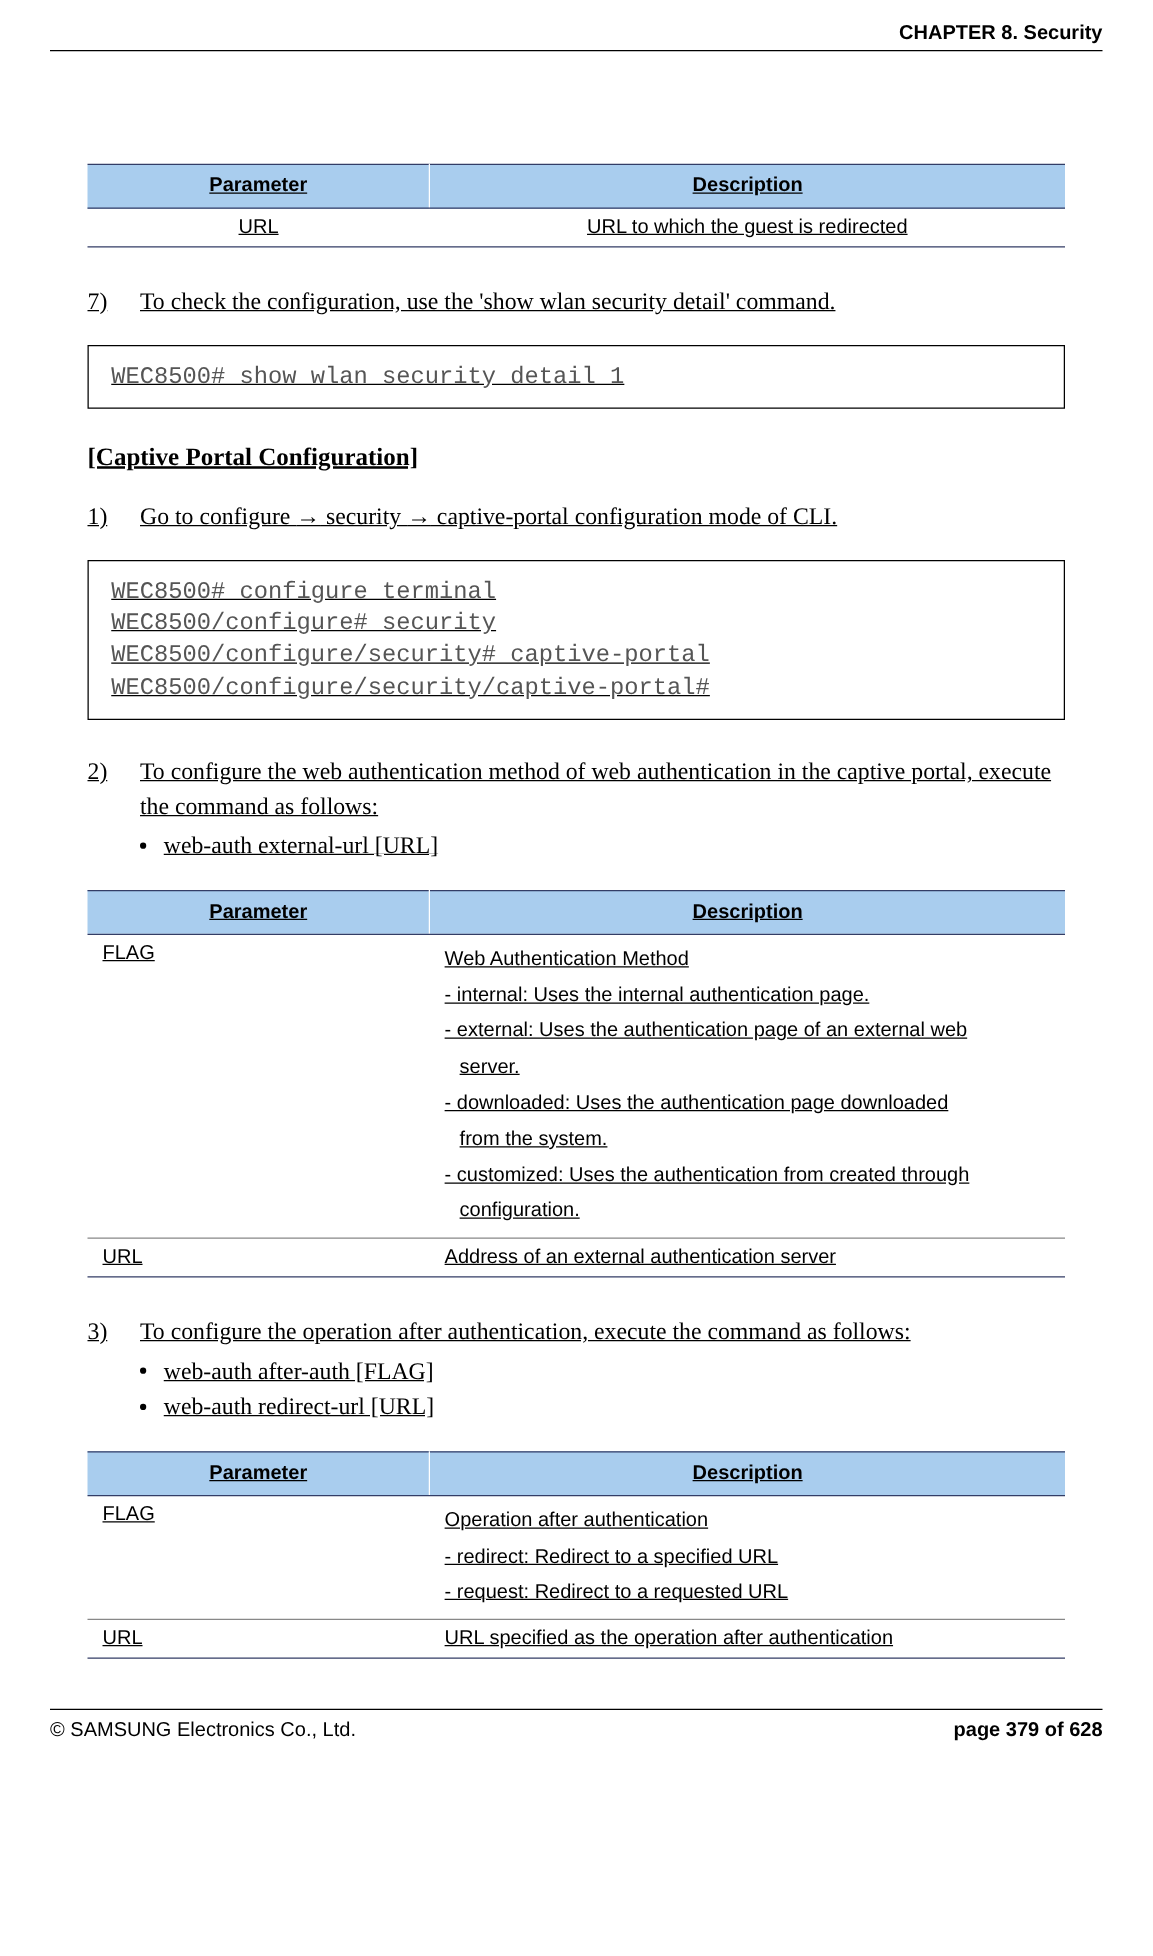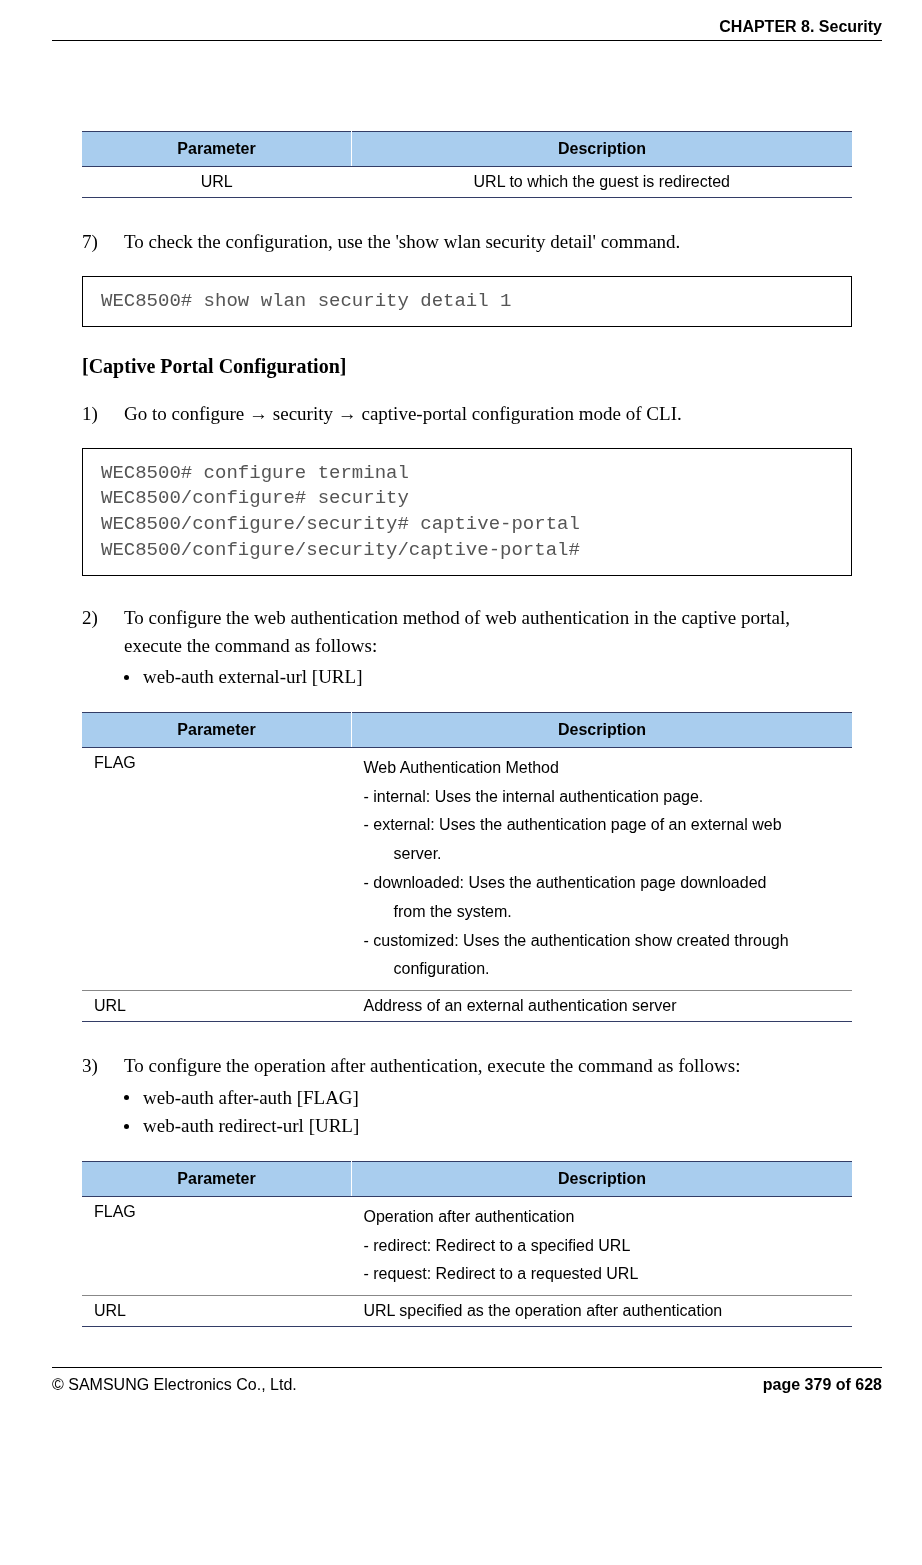--- a/index.html
+++ b/index.html
@@ -5,32 +5,33 @@
   * { box-sizing: border-box; }
   body {
     margin: 0;
     padding: 0;
     font-family: Arial, Helvetica, sans-serif;
     background: #fff;
     color: #000;
     width: 922px;
   }
   .page {
-    padding: 18px 40px 20px 52px;
+    padding: 18px 40px 20px 40px;
   }
   .top-header {
     text-align: right;
     font-weight: bold;
     font-size: 16px;
     padding-bottom: 4px;
     border-bottom: 1.5px solid #000;
     margin-bottom: 90px;
   }
   .content {
     padding: 0 30px;
+    text-decoration: underline;
   }
   table.param {
     width: 100%;
     border-collapse: collapse;
     margin-bottom: 30px;
   }
   table.param th {
     background: #a9cdee;
     color: #000;
     font-weight: bold;
@@ -51,21 +52,21 @@
   }
   table.param tr:last-child td {
     border-bottom: 1.5px solid #333d66;
   }
   table.param td:first-child {
     width: 35%;
   }
   table.param.centered td { text-align: center; }
   table.param.left td { text-align: left; }
   .desc-lines { line-height: 1.8; }
-  .ind { margin-left: 30px; }
+  .ind { margin-left: 12px; }
   ol.num {
     list-style: none;
     padding: 0;
     margin: 0;
   }
   ol.num > li {
     font-family: "Times New Roman", Times, serif;
     font-size: 19px;
     line-height: 1.45;
     margin-bottom: 20px;
@@ -183,21 +184,21 @@
       </tr>
       <tr>
         <td>FLAG</td>
         <td class="desc-lines">
           <span>Web Authentication Method</span><br>
           <span>- internal: Uses the internal authentication page.</span><br>
           <span>- external: Uses the authentication page of an external web</span><br>
           <span class="ind">server.</span><br>
           <span>- downloaded: Uses the authentication page downloaded</span><br>
           <span class="ind">from the system.</span><br>
-          <span>- customized: Uses the authentication show created through</span><br>
+          <span>- customized: Uses the authentication from created through</span><br>
           <span class="ind">configuration.</span>
         </td>
       </tr>
       <tr>
         <td>URL</td>
         <td>Address of an external authentication server</td>
       </tr>
     </tbody>
       </table>
 

